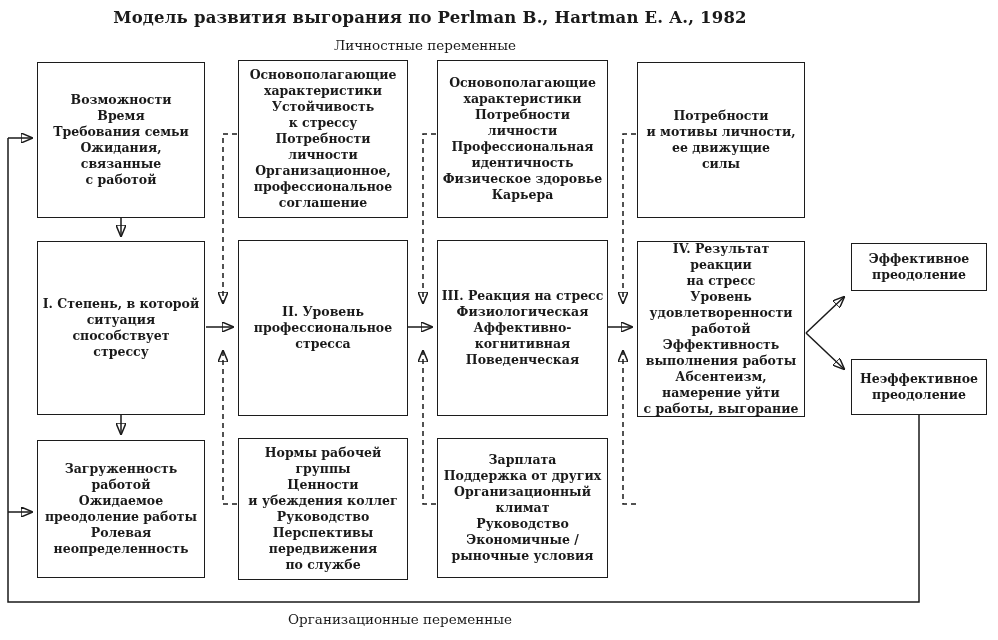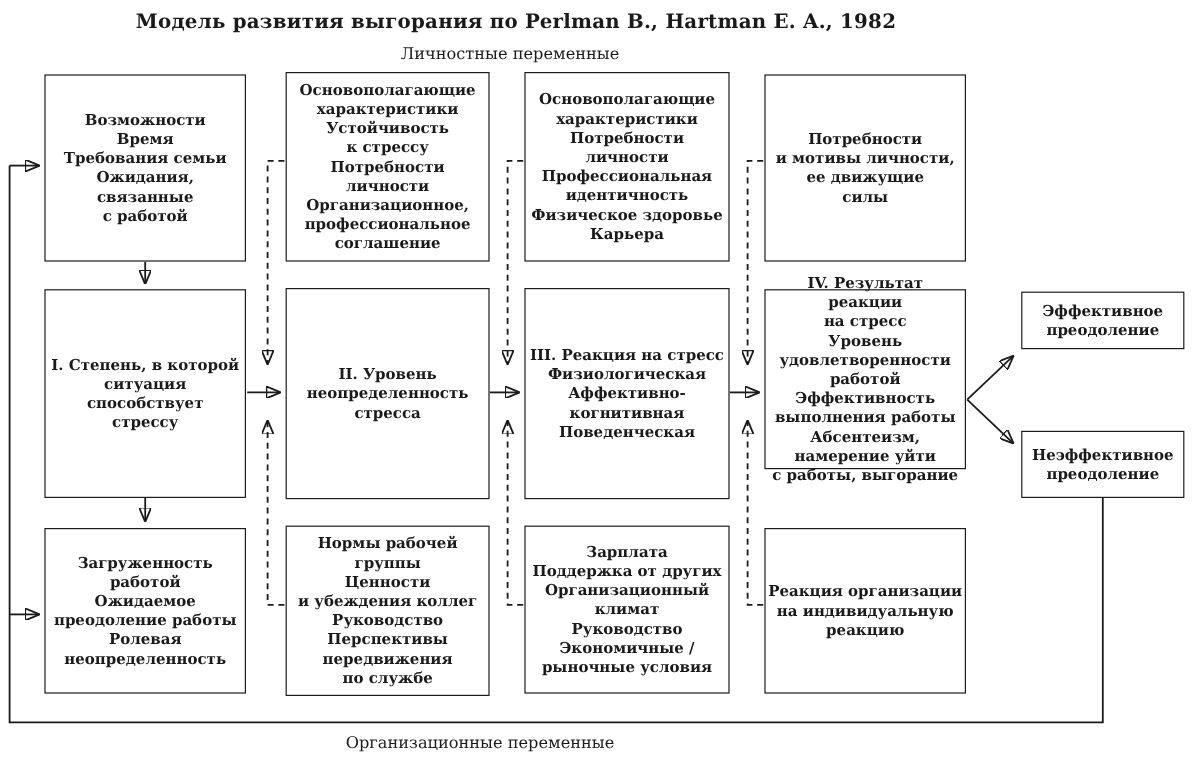--- a/index.html
+++ b/index.html
@@ -133,31 +133,31 @@
   </div>
 
   <div class="box" style="left:37px; top:241px; width:168px; height:174px">
     <div class="box-text">I. Степень, в которой
 ситуация
 способствует
 стрессу</div>
   </div>
   <div class="box" style="left:238px; top:240px; width:170px; height:176px">
     <div class="box-text">II. Уровень
-неопределенность
+профессиональное
 стресса</div>
   </div>
   <div class="box" style="left:437px; top:240px; width:171px; height:176px">
     <div class="box-text">III. Реакция на стресс
 Физиологическая
 Аффективно-
 когнитивная
 Поведенческая</div>
   </div>
-  <div class="box" style="left:637px; top:241px; width:168px; height:150px">
+  <div class="box" style="left:637px; top:241px; width:168px; height:176px">
     <div class="box-text">IV. Результат реакции
 на стресс
 Уровень
 удовлетворенности
 работой
 Эффективность
 выполнения работы
 Абсентеизм,
 намерение уйти
 с работы, выгорание</div>
@@ -192,21 +192,16 @@
   </div>
   <div class="box" style="left:437px; top:438px; width:171px; height:140px">
     <div class="box-text">Зарплата
 Поддержка от других
 Организационный
 климат
 Руководство
 Экономичные /
 рыночные условия</div>
   </div>
-  <div class="box" style="left:637px; top:440px; width:168px; height:138px">
-    <div class="box-text">Реакция организации
-на индивидуальную
-реакцию</div>
-  </div>
 
   <div class="section-label bottom">Организационные переменные</div>
 
 </div>
 
 </body></html>

